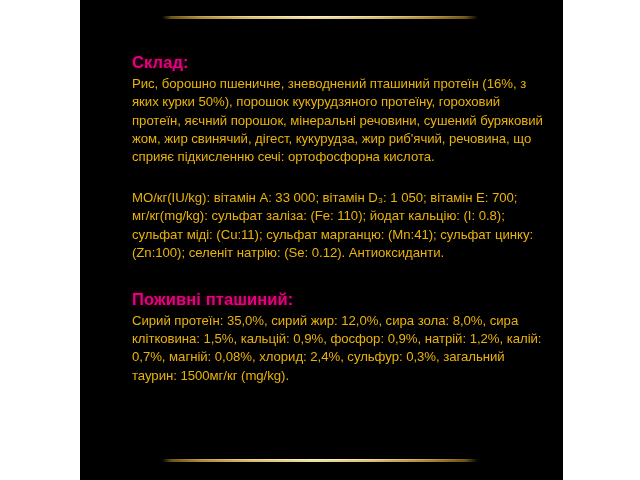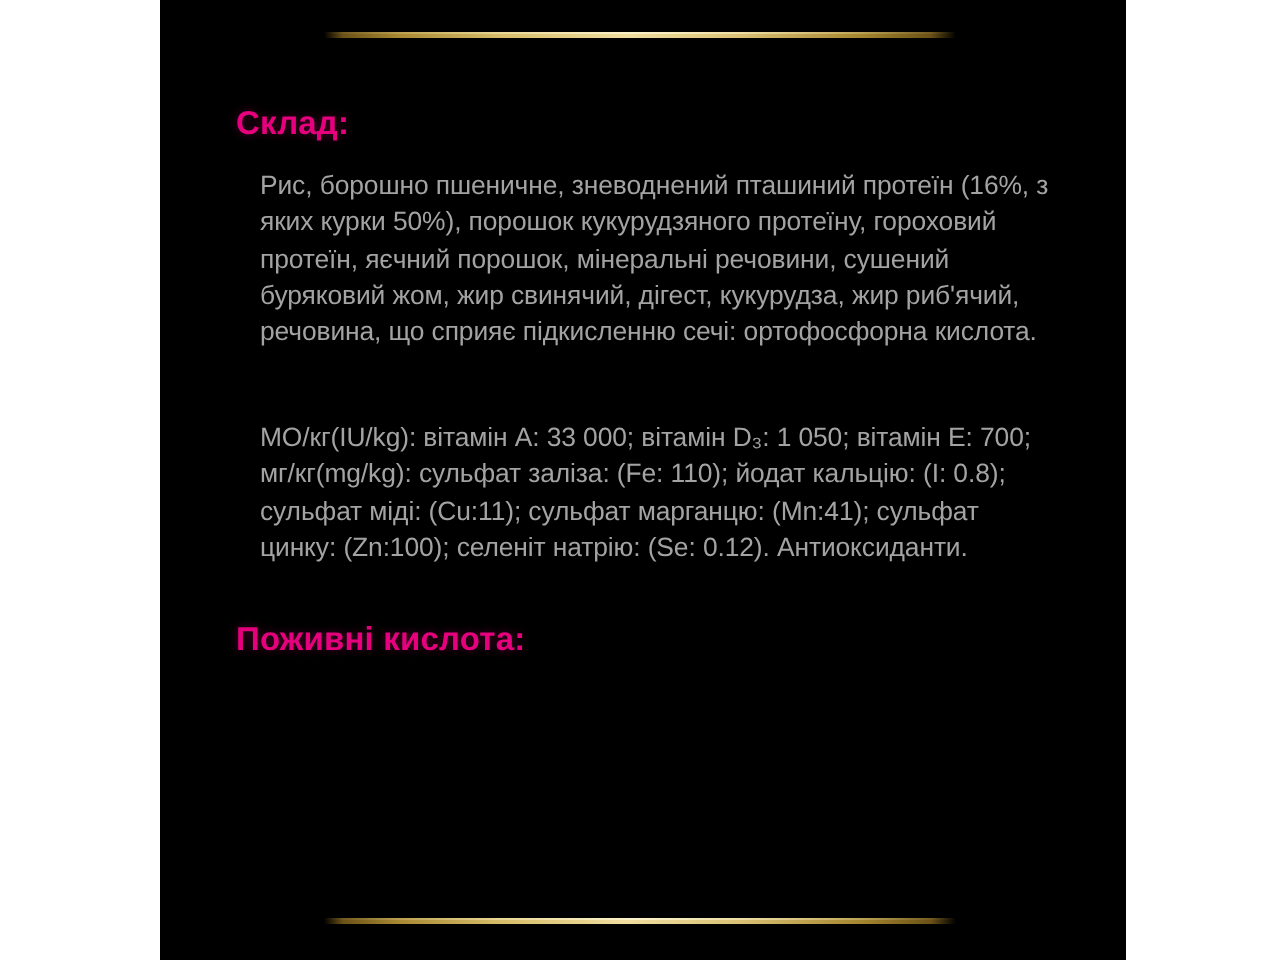--- a/index.html
+++ b/index.html
@@ -64,21 +64,21 @@
         rgba(255,240,190,0) 0%,
         rgba(255,240,190,0.35) 20%,
         rgba(255,248,215,0.75) 50%,
         rgba(255,240,190,0.35) 80%,
         rgba(255,240,190,0) 100%);
   }
 
   
   .content {
     position: absolute;
-    left: 38px;
+    left: 52px;
     top: 52px;
     width: 420px;
     color: #f2f2f2;
   }
 
   .section { margin: 0 0 14px 0; }
   .section:last-child { margin-bottom: 0; }
 
   .heading {
     font-size: 16.5px;
@@ -86,22 +86,22 @@
     color: #e6007e;
     letter-spacing: 0.1px;
     margin: 0 0 3px 0;
     line-height: 1.22;
     text-shadow: 0 0 5px rgba(230,0,126,0.35);
   }
 
   .body-text {
     font-size: 13.2px;
     line-height: 18.2px;
-    color: #a3a3a3;
-    margin: 12px;
+    color: #eab308;
+    margin: 0;
     letter-spacing: -0.05px;
     white-space: pre-line;
   }
 
   .gap-sm { height: 9px; }
   .gap-md { height: 13px; }
 </style>
 </head>
 <body>
 
@@ -121,21 +121,22 @@
       <div class="gap-sm"></div>
 
       <div class="section">
         <div class="body-text">МО/кг(IU/kg): вітамін A: 33 000; вітамін D₃: 1 050; вітамін E: 700;
 мг/кг(mg/kg): сульфат заліза: (Fe: 110); йодат кальцію: (I: 0.8); сульфат міді: (Cu:11); сульфат марганцю: (Mn:41); сульфат цинку: (Zn:100); селеніт натрію: (Se: 0.12). Антиоксиданти.</div>
       </div>
 
       <div class="gap-md"></div>
 
       <div class="section">
-        <div class="heading">Поживні кислота:</div>
+        <div class="heading">Поживні пташиний:</div>
+        <div class="body-text">Сирий протеїн: 35,0%, сирий жир: 12,0%, сира зола: 8,0%, сира клітковина: 1,5%, кальцій: 0,9%, фосфор: 0,9%, натрій: 1,2%, калій: 0,7%, магній: 0,08%, хлорид: 2,4%, сульфур: 0,3%, загальний таурин: 1500мг/кг (mg/kg).</div>
       </div>
 
     </div>
 
     <div class="gold-rule bottom"></div>
 
   </div>
 
 </div>
 

